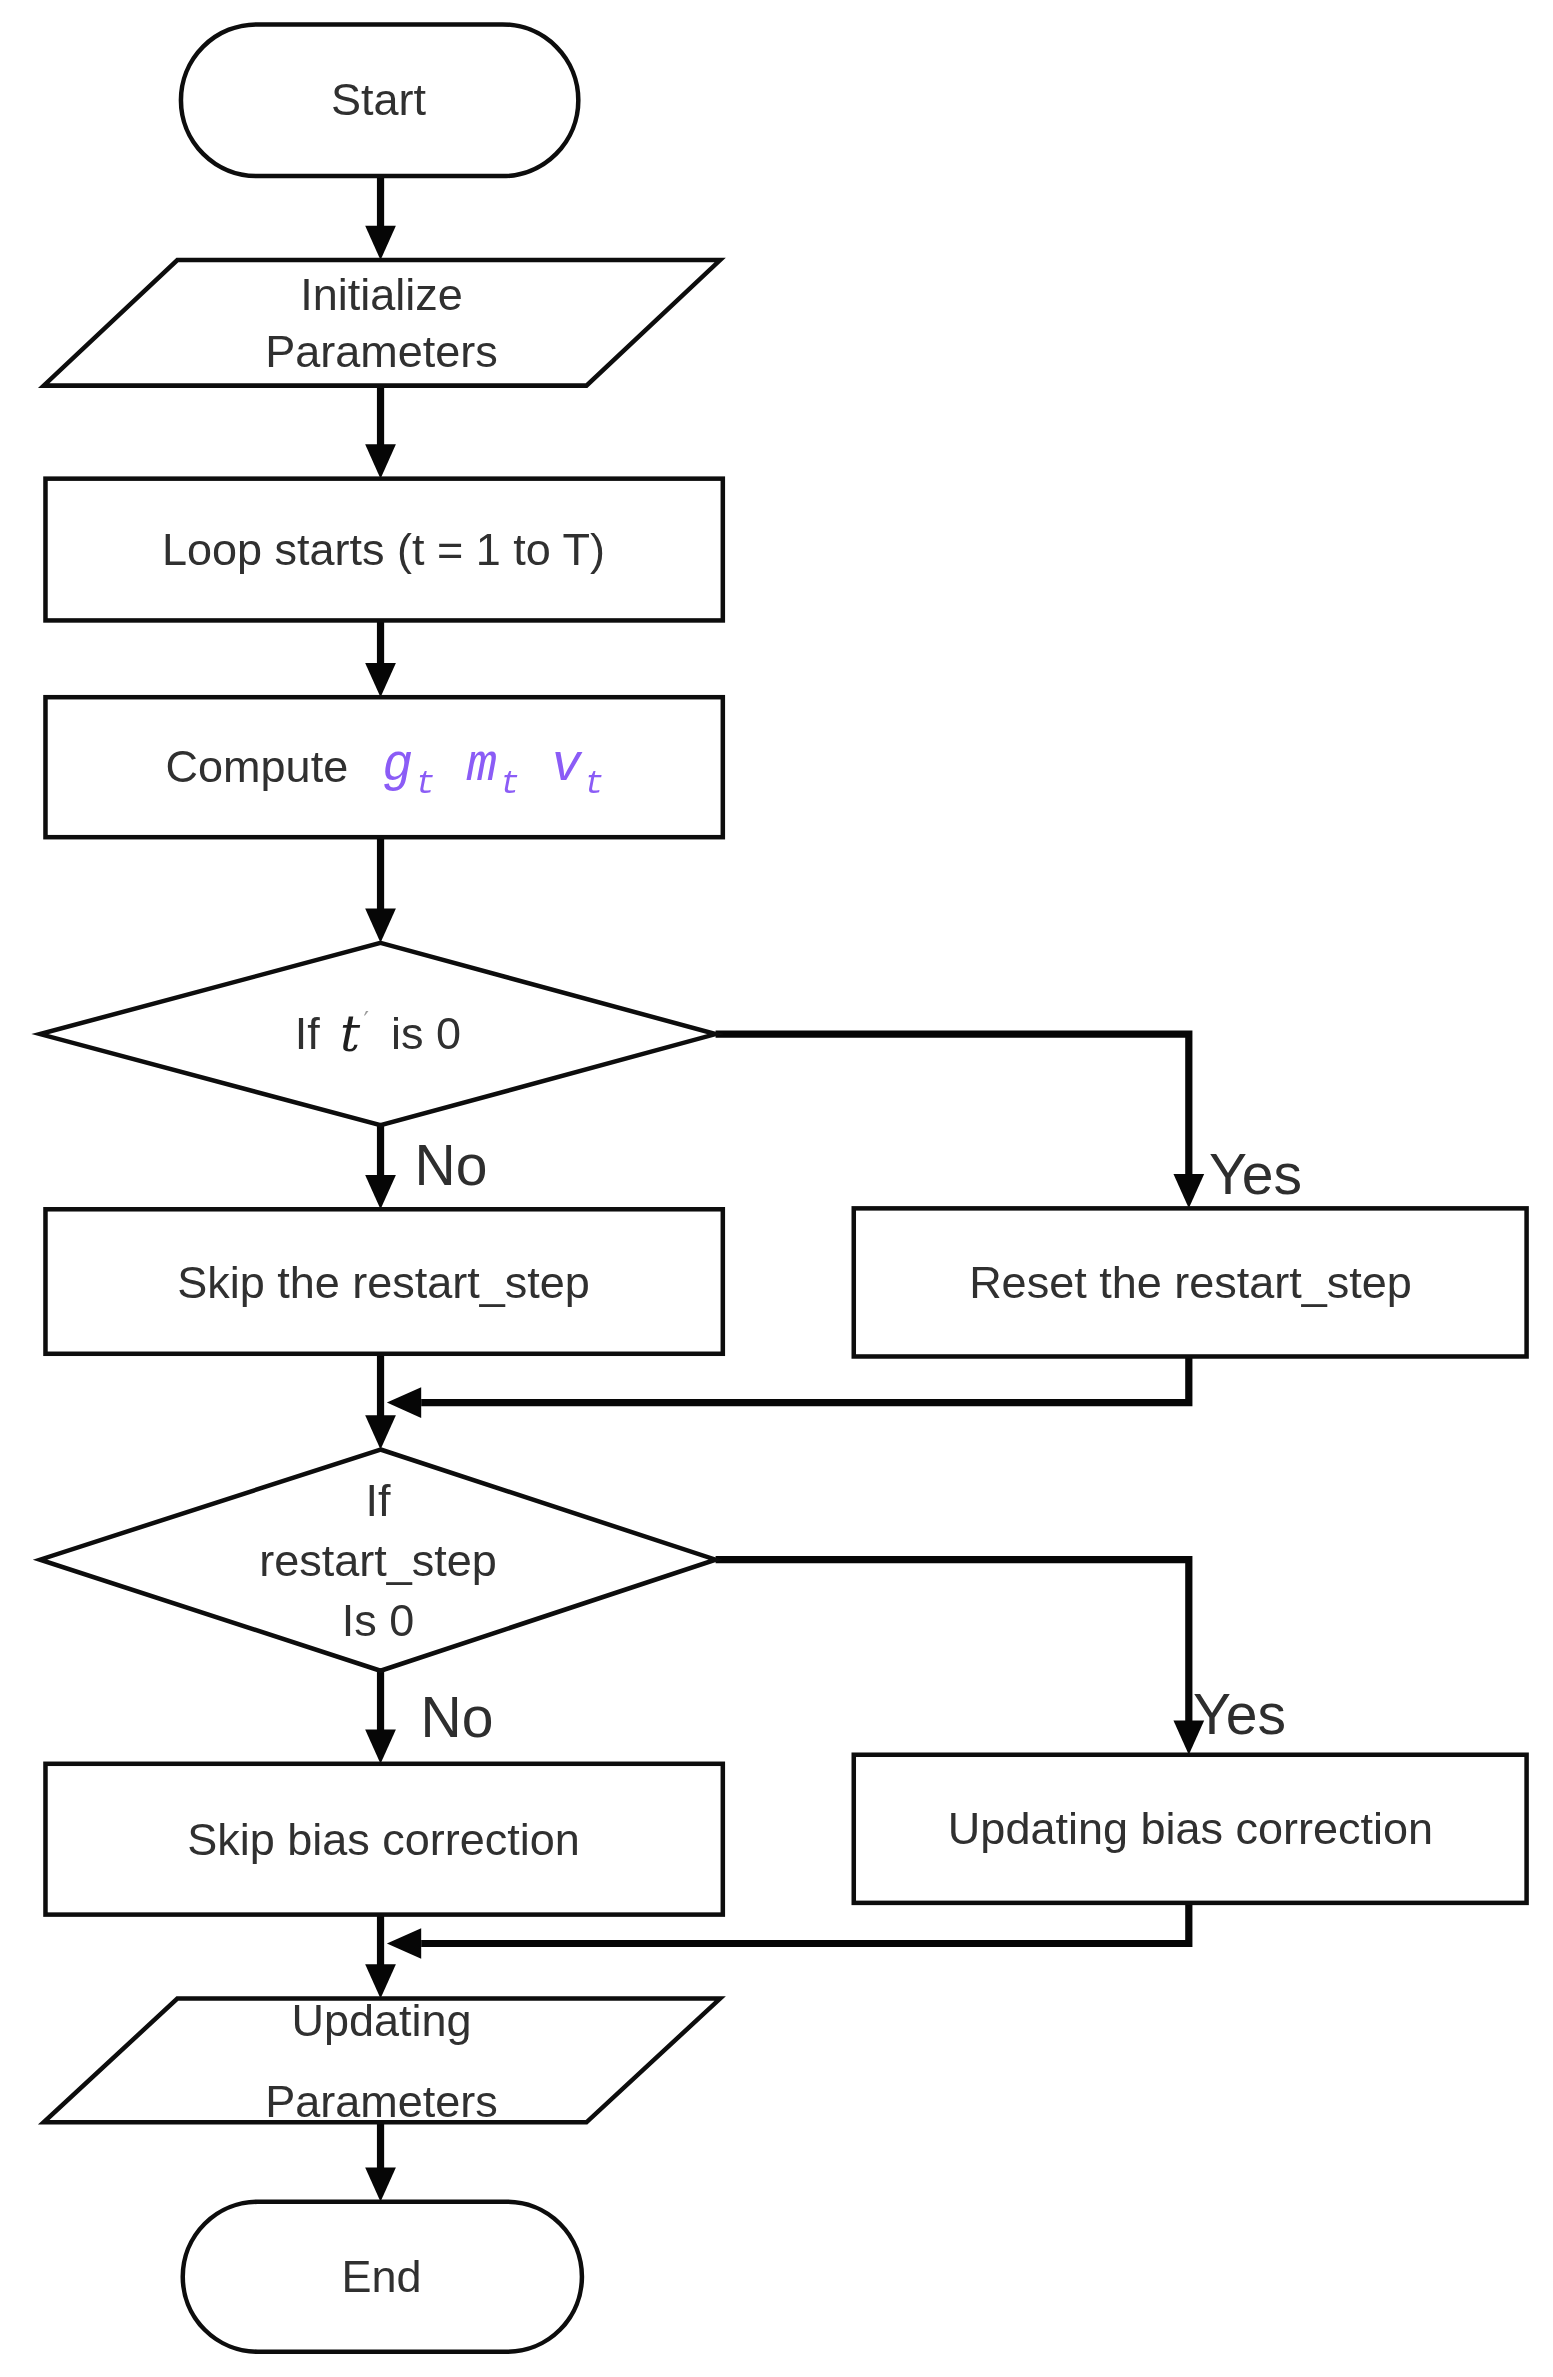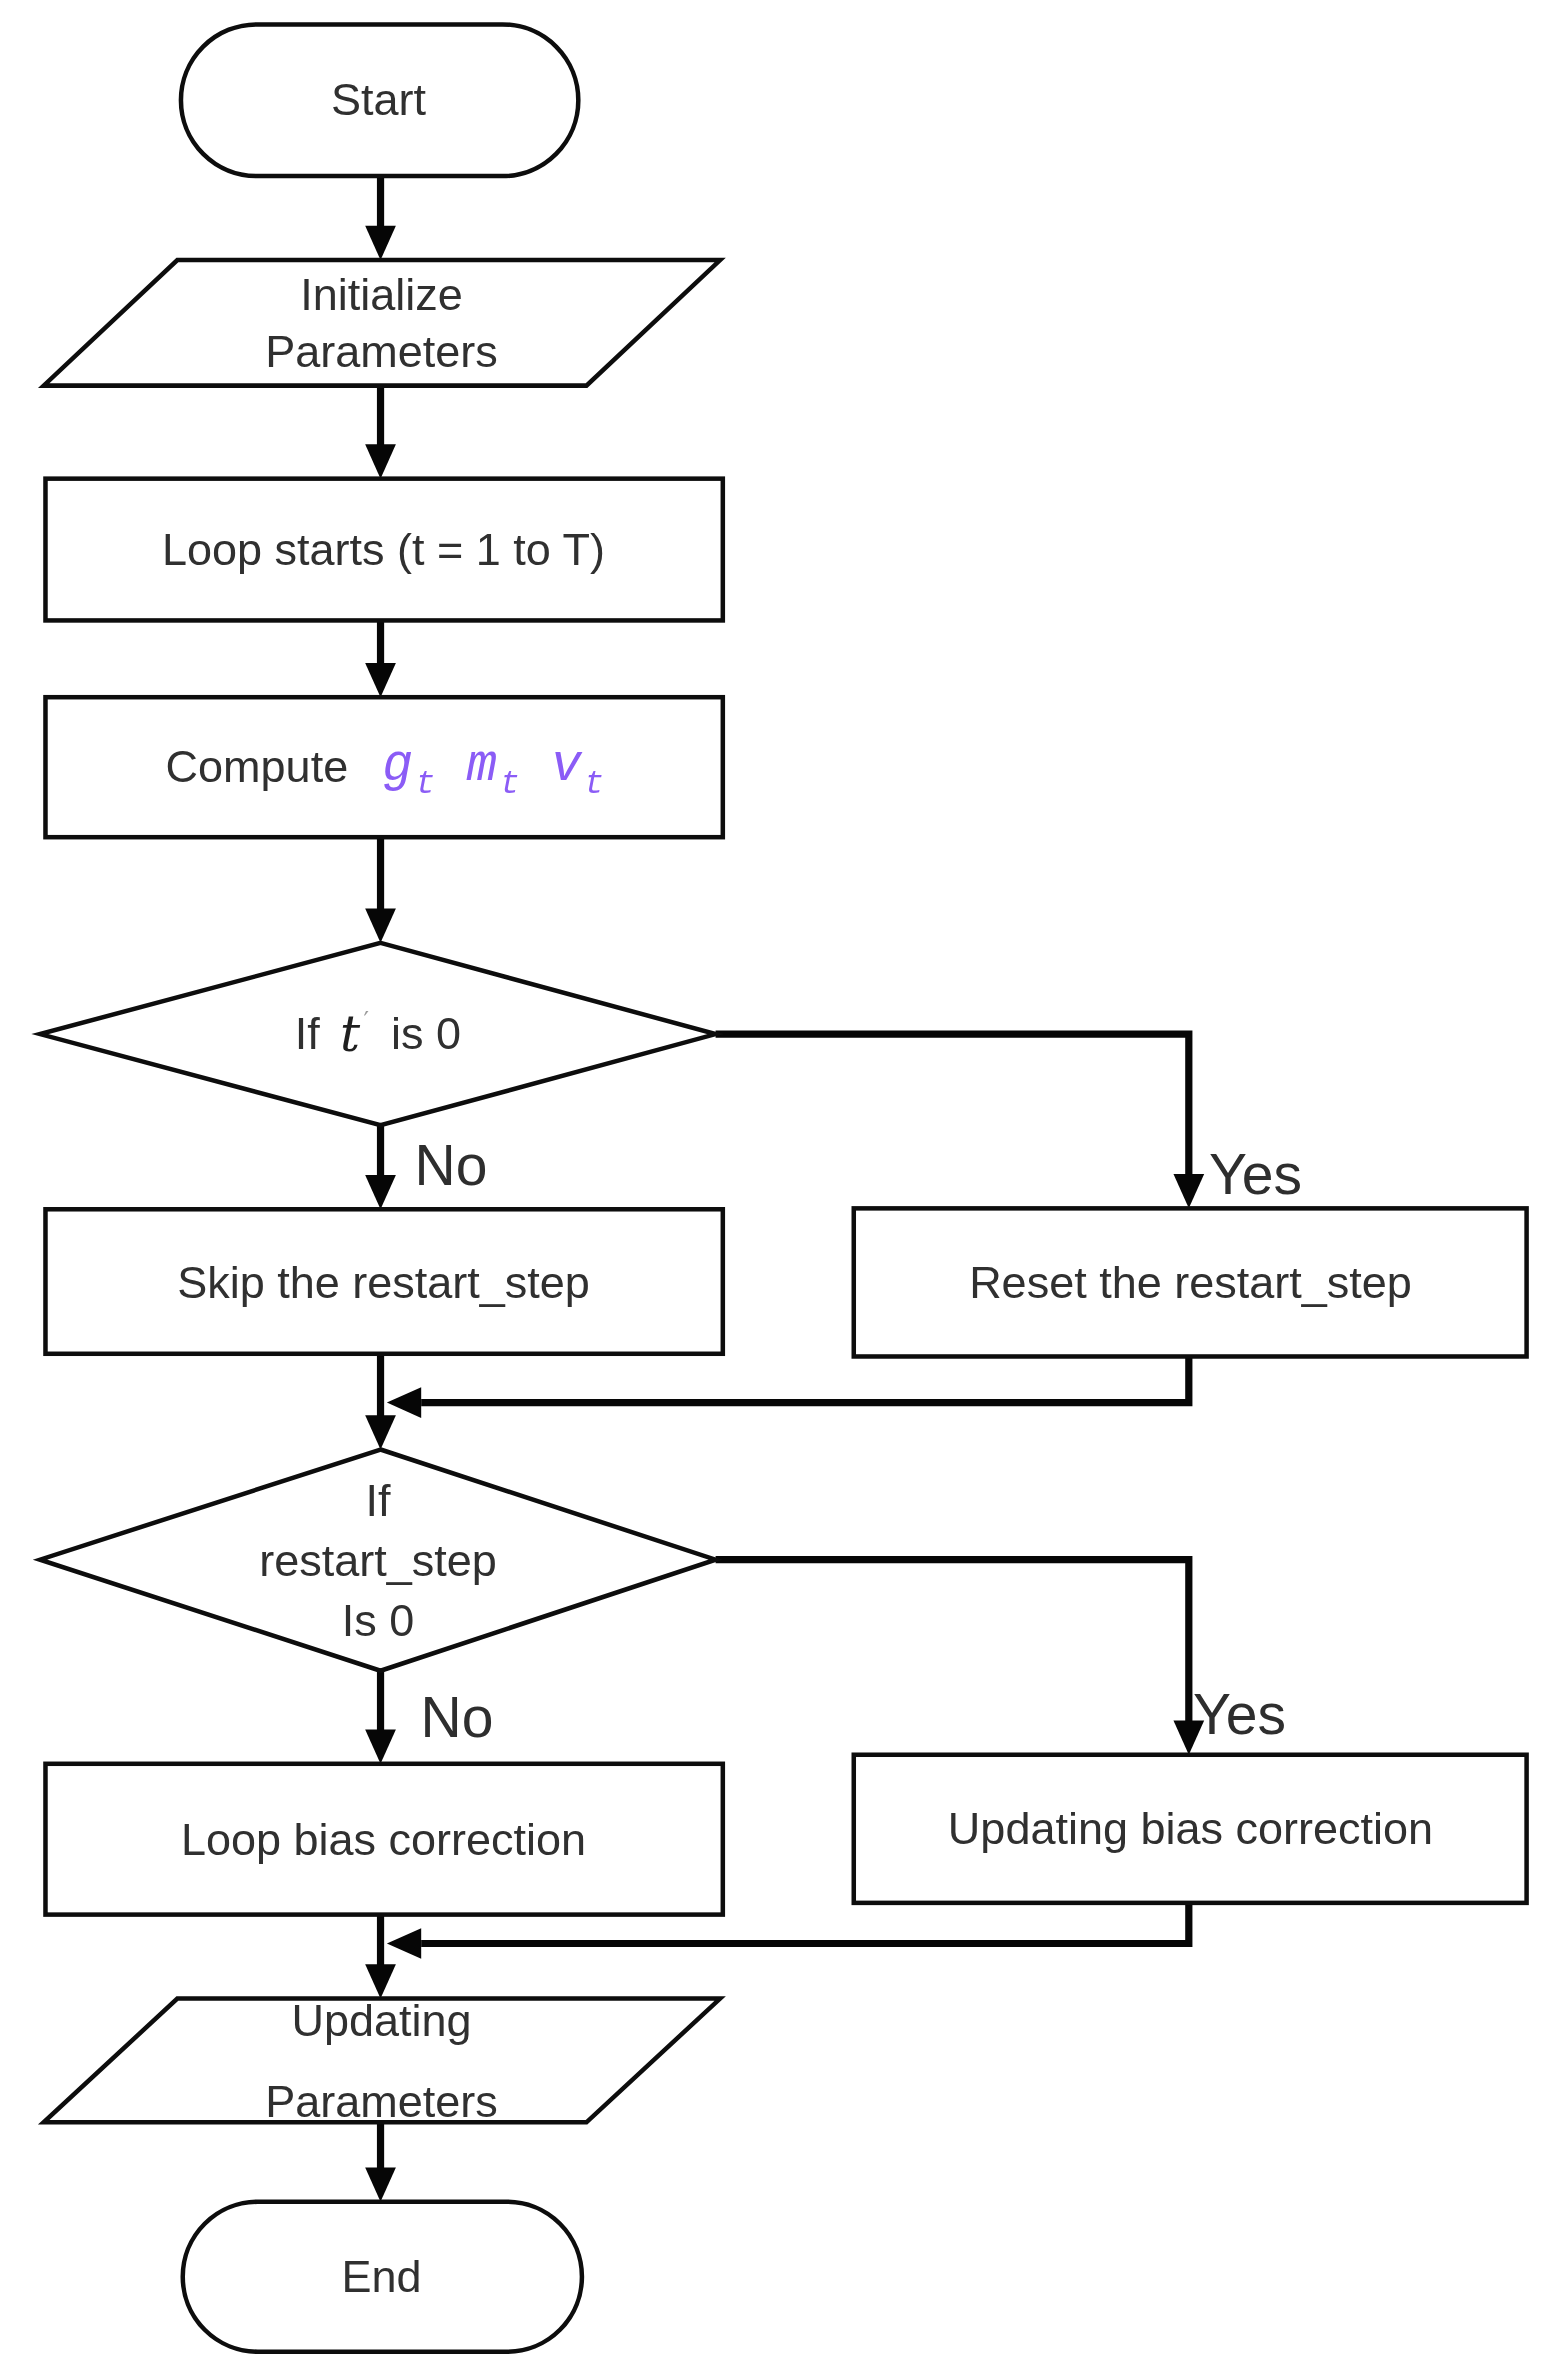--- a/index.html
+++ b/index.html
@@ -156,21 +156,21 @@
   <div class="lbl" style="left:45px; top:1210px; width:677px; height:145px;">Skip the restart_step</div>
 
   <div class="lbl" style="left:854px; top:1209px; width:673px; height:148px;">Reset the restart_step</div>
 
   <div class="lbl multi3" style="left:40px; top:1459px; width:676px; height:203px;">
     <span>If</span>
     <span>restart_step</span>
     <span>Is 0</span>
   </div>
 
-  <div class="lbl" style="left:45px; top:1764px; width:677px; height:151px;">Loop bias correction</div>
+  <div class="lbl" style="left:45px; top:1764px; width:677px; height:151px;">Skip bias correction</div>
 
   <div class="lbl" style="left:854px; top:1755px; width:673px; height:148px;">Updating bias correction</div>
 
   <div class="lbl multi" style="left:43px; top:1999px; width:677px; height:124px;gap:24px;">
     <span>Updating</span>
     <span>Parameters</span>
   </div>
 
   <div class="lbl" style="left:182px; top:2202px; width:399px; height:150px;">End</div>
 

